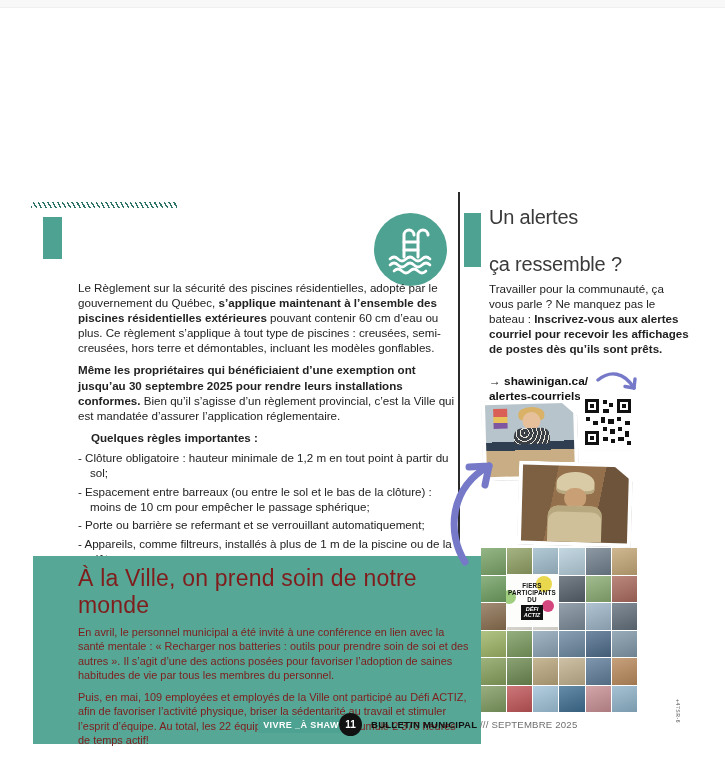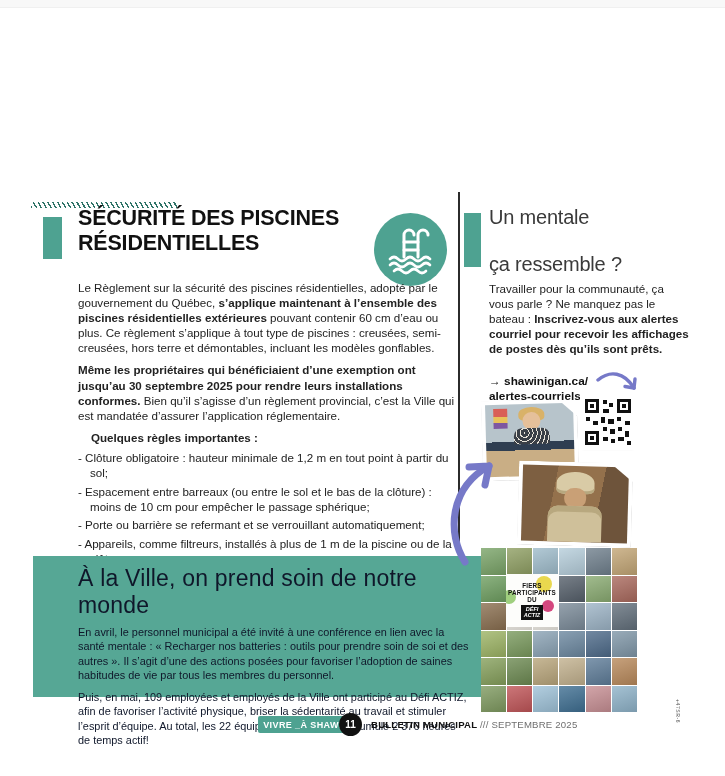--- a/index.html
+++ b/index.html
@@ -61,21 +61,21 @@
   .ph1 .hair{position:absolute;left:33px;top:3px;width:26px;height:14px;border-radius:50% 50% 30% 30%;background:#d9b268;}
   .ph1 .body{position:absolute;left:28px;top:24px;width:36px;height:16px;border-radius:8px 8px 0 0;
              background:repeating-radial-gradient(circle at 30% 30%,#e8e3d8 0 1px,#3a3f46 1px 4px);}
   .ph2{background:linear-gradient(100deg,#7d5f41 0 30%,#94714c 30% 70%,#6e543b 70% 100%);}
   .ph2 .helmet{position:absolute;left:34px;top:6px;width:38px;height:22px;border-radius:50% 50% 20% 20%;background:#d9cba6;box-shadow:inset 0 -3px 0 #b7a87f;}
   .ph2 .face{position:absolute;left:42px;top:22px;width:22px;height:20px;border-radius:45%;background:#c9a076;}
   .ph2 .jacket{position:absolute;left:26px;top:40px;width:54px;height:36px;border-radius:10px 10px 0 0;background:#cfc09a;
               box-shadow:inset 0 6px 0 #b8a87f;}
 
   
-  .care-band{position:absolute;left:33px;top:556px;width:448px;height:141px;background:#56a795;color:#0f172a;}
+  .care-band{position:absolute;left:33px;top:556px;width:448px;height:188px;background:#56a795;color:#7f1d1d;}
   .care-title{margin:9px 0 6px 45px;font-size:23px;font-weight:400;letter-spacing:0.2px;}
   .care-band p{margin:0 0 8px 45px;width:392px;font-size:10.9px;line-height:14.3px;}
 
   
   .mosaic{position:absolute;left:481px;top:548px;width:156px;height:164px;
           display:grid;grid-template-columns:repeat(6,1fr);grid-template-rows:repeat(6,1fr);gap:1px;background:#fff;}
   .tile{background-image:linear-gradient(160deg,rgba(255,255,255,.20),rgba(0,0,0,.14));}
   .badge{position:absolute;left:506px;top:574px;width:52px;height:53px;background:#fdfdfb;z-index:4;
          display:flex;flex-direction:column;align-items:center;justify-content:center;overflow:hidden;}
   .badge .dot{position:absolute;border-radius:50%;}
@@ -96,21 +96,20 @@
   .print-mark{position:absolute;left:675px;top:699px;writing-mode:vertical-rl;font-size:5px;color:#555;letter-spacing:0.6px;}
 </style>
 </head>
 <body>
 
 <div class="page">
   <div class="top-edge"></div>
 
   <div class="hatch"></div>
   <div class="accent-left"></div>
-  <h1 class="pool-title"><span>SÉCURITÉ DES PISCINES</span><br><span>RÉSIDENTIELLES</span></h1>
 
   <div class="pool-icon">
     <svg width="73" height="73" viewBox="0 0 73 73">
       <circle cx="36.5" cy="36.5" r="36.5" fill="#4ea291"></circle>
       <g stroke="#ffffff" stroke-width="3" fill="none" stroke-linecap="round">
         <path d="M30 44 V22 a5 5 0 0 1 10 0"></path>
         <path d="M44 44 V22 a5 5 0 0 1 10 0"></path>
         <line x1="30" y1="29" x2="44" y2="29"></line>
         <line x1="30" y1="37" x2="44" y2="37"></line>
       </g>
@@ -130,21 +129,21 @@
     <div class="rule">- Espacement entre barreaux (ou entre le sol et le bas de la clôture) : moins de 10 cm pour empêcher le passage sphérique;</div>
     <div class="rule">- Porte ou barrière se refermant et se verrouillant automatiquement;</div>
     <div class="rule">- Appareils, comme filtreurs, installés à plus de 1 m de la piscine ou de la clôture.</div>
     <p style="margin-bottom:1px;">Pour connaître tous les détails sur la réglementation :</p>
     <p class="link-line"><span class="arrow-glyph">→</span> <a class="plain">www.quebec.ca/piscineresidentielle</a></p>
   </div>
 
   <div class="v-divider"></div>
 
   <div class="accent-right"></div>
-  <h2 class="job-title"><span>Un mentale</span><br><br><span>ça ressemble ?</span></h2>
+  <h2 class="job-title"><span>Un alertes</span><br><br><span>ça ressemble ?</span></h2>
   <div class="job-body"><span>Travailler pour la communauté, ça vous parle ? Ne manquez pas le bateau : </span><span class="bd">Inscrivez-vous aux alertes courriel pour recevoir les affichages de postes dès qu’ils sont prêts.</span></div>
   <div class="job-link"><span class="arrow-glyph">→</span> <a class="plain"><span>shawinigan.ca/</span><br><span>alertes-courriels</span></a></div>
 
   <svg class="small-arrow" viewBox="0 0 46 30">
     <path d="M2 10 C14 0 28 2 38 18" fill="none" stroke="#7679c8" stroke-width="3.4" stroke-linecap="round"></path>
     <path d="M38 18 l-9 -1.5 M38 18 l1 -9" fill="none" stroke="#7679c8" stroke-width="3.4" stroke-linecap="round"></path>
   </svg>
 
   <div class="qr">
     <svg width="50" height="50" viewBox="0 0 50 50">

